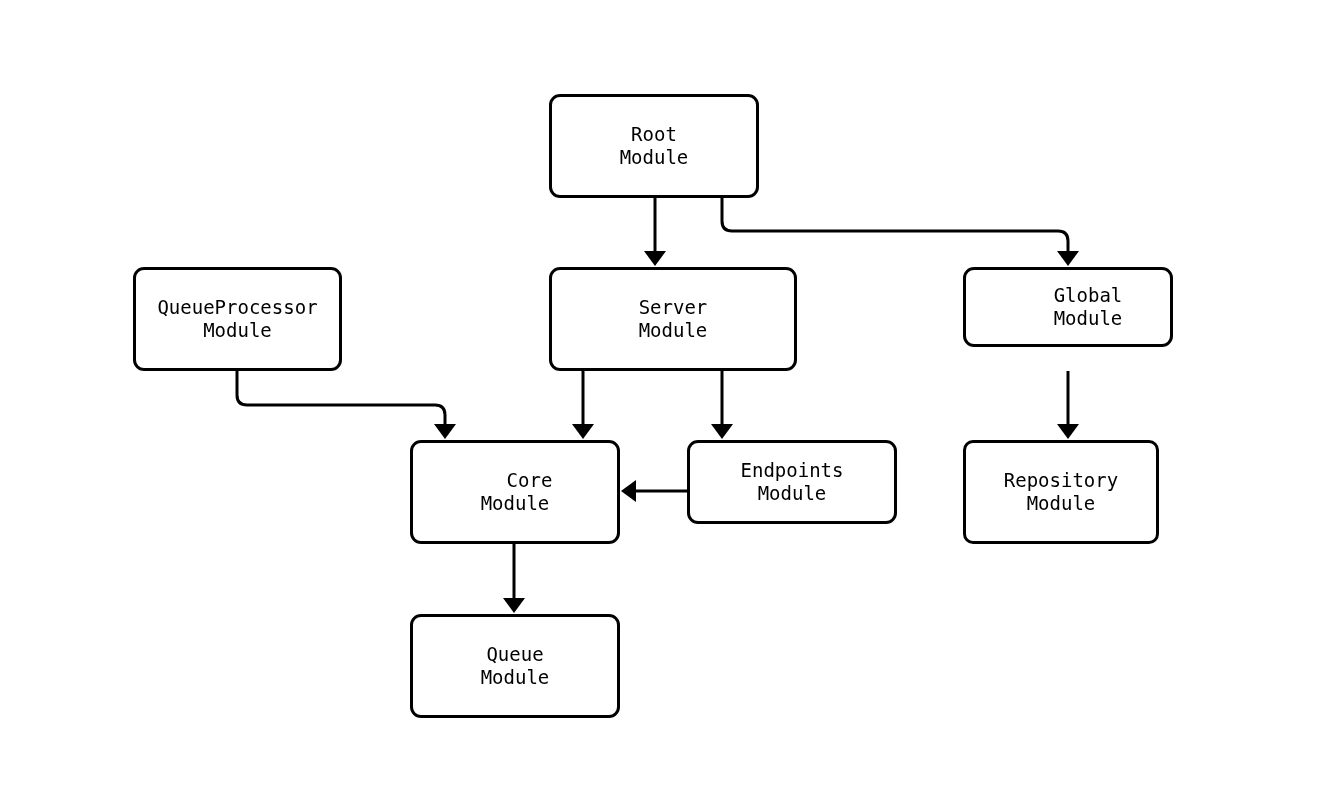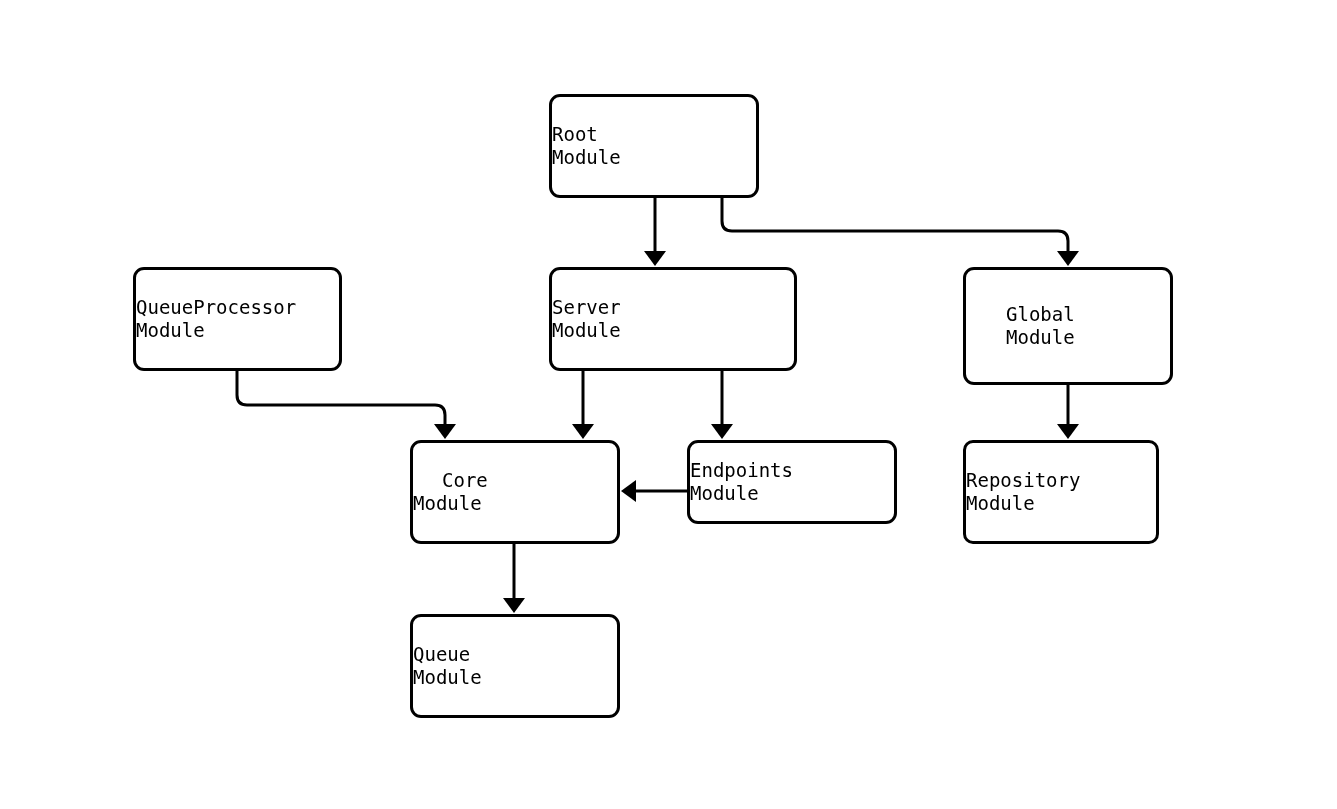--- a/index.html
+++ b/index.html
@@ -27,21 +27,21 @@
     pointer-events: none;
   }
   .node {
     position: absolute;
     box-sizing: border-box;
     background: #ffffff;
     border: 3px solid #000000;
     border-radius: 11px;
     display: flex;
     flex-direction: column;
-    align-items: flex-start;
+    align-items: center;
     justify-content: center;
     z-index: 2;
   }
   .node-line {
     font-family: "DejaVu Sans Mono", "Liberation Mono", monospace;
     font-size: 19px;
     line-height: 23px;
     color: #000000;
     white-space: pre;
     letter-spacing: 0px;
@@ -92,21 +92,21 @@
         <div class="node-line" style="font-size: 19px;">Module</div>
       </div>
       <div class="node" style="left: 133px; top: 267px; width: 209px; height: 104px; border-width: 3px; border-color: rgb(0, 0, 0); border-radius: 11px;">
         <div class="node-line" style="font-size: 19px;">QueueProcessor</div>
         <div class="node-line" style="font-size: 19px;">Module</div>
       </div>
       <div class="node" style="left: 549px; top: 267px; width: 248px; height: 104px; border-width: 3px; border-color: rgb(0, 0, 0); border-radius: 11px;">
         <div class="node-line" style="font-size: 19px;">Server</div>
         <div class="node-line" style="font-size: 19px;">Module</div>
       </div>
-      <div class="node" style="left: 963px; top: 267px; width: 210px; height: 118px; border-width: 3px; border-color: rgb(0, 0, 0); border-radius: 11px; padding-left: 40px;">
+      <div class="node" style="left: 963px; top: 267px; width: 210px; height: 80px; border-width: 3px; border-color: rgb(0, 0, 0); border-radius: 11px; padding-left: 40px;">
         <div class="node-line" style="font-size: 19px;">Global</div>
         <div class="node-line" style="font-size: 19px;">Module</div>
       </div>
       <div class="node" style="left: 410px; top: 440px; width: 210px; height: 104px; border-width: 3px; border-color: rgb(0, 0, 0); border-radius: 11px;">
         <div class="node-line" style="font-size: 19px; margin-left: 29px;">Core</div>
         <div class="node-line" style="font-size: 19px;">Module</div>
       </div>
       <div class="node" style="left: 687px; top: 440px; width: 210px; height: 84px; border-width: 3px; border-color: rgb(0, 0, 0); border-radius: 11px;">
         <div class="node-line" style="font-size: 19px;">Endpoints</div>
         <div class="node-line" style="font-size: 19px;">Module</div>

